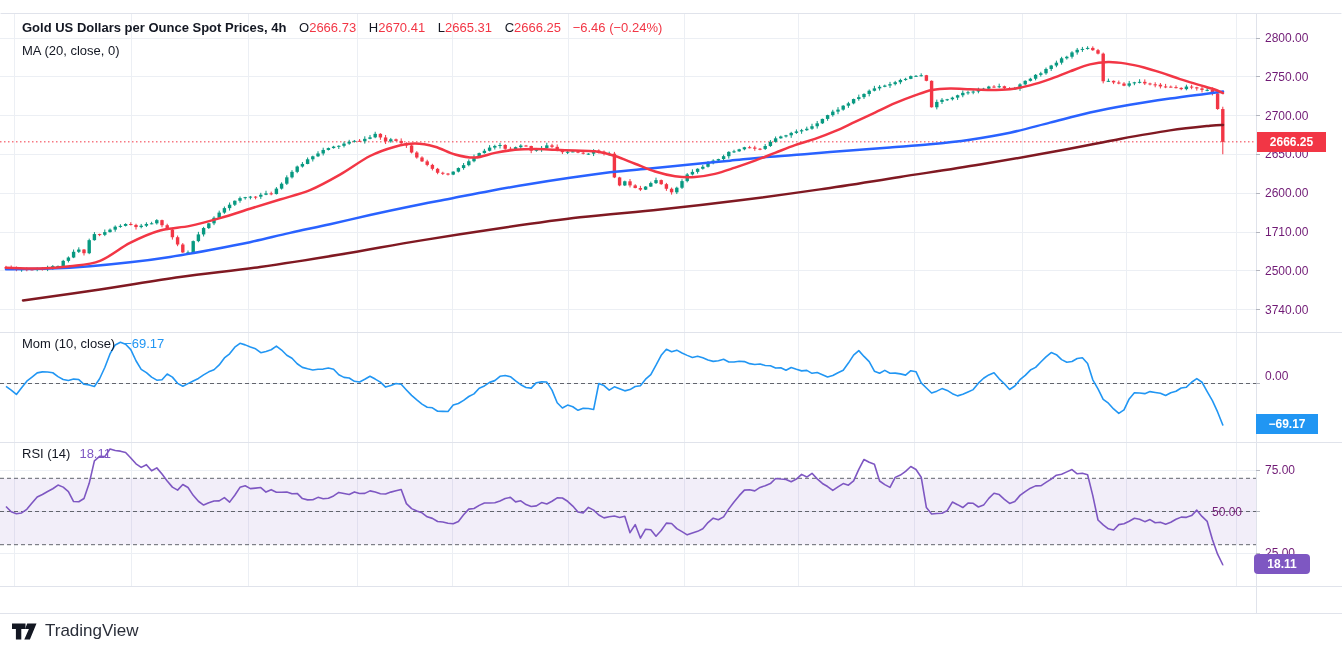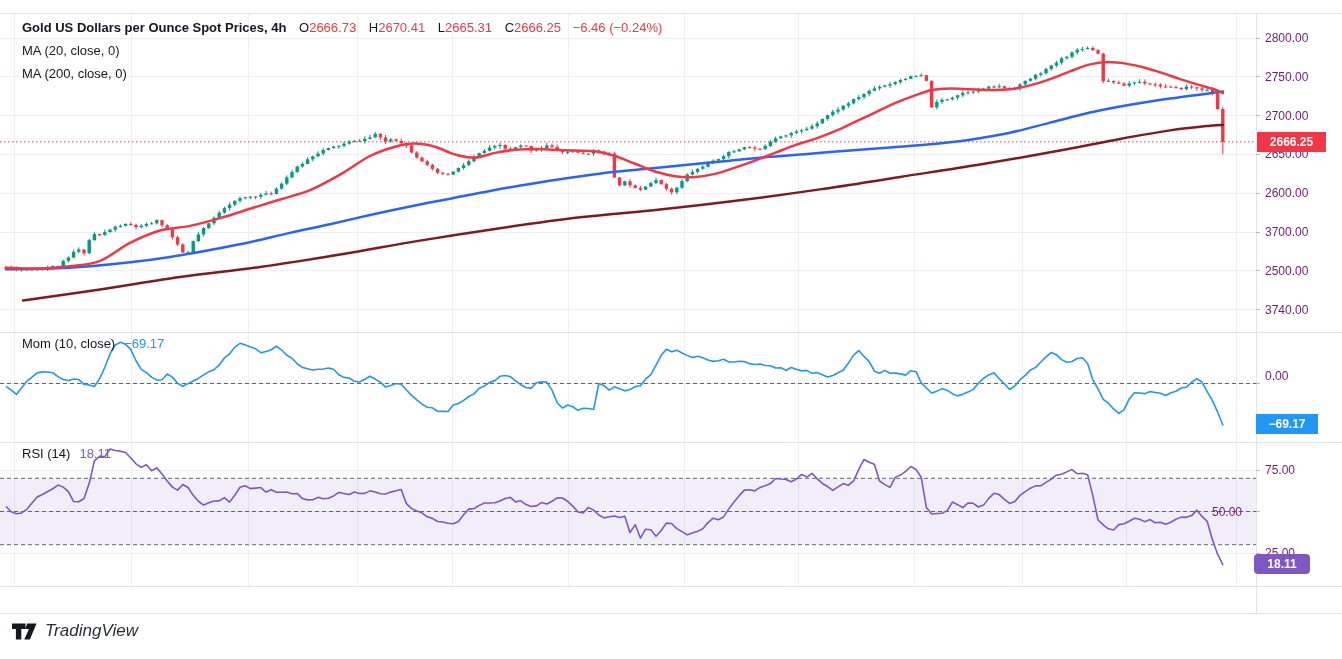--- a/index.html
+++ b/index.html
@@ -16,21 +16,21 @@
   #legend-mom{top:336px;}
   #legend-rsi{top:446px;}
   .mom-val{color:#2196F3;margin-left:9px;}
   .rsi-val{color:#7E57C2;margin-left:9px;}
   .ylab{position:absolute;left:1265px;font-size:12px;color:#701a75;line-height:16px;}
   .badge{position:absolute;color:#fff;font-size:12px;font-weight:700;height:20px;
          display:flex;align-items:center;justify-content:center;}
   #badge-price{left:1257px;top:132px;width:69px;background:#F23645;}
   #badge-mom{left:1256px;top:414px;width:62px;background:#2196F3;}
   #badge-rsi{left:1254px;top:554px;width:56px;background:#7E57C2;border-radius:4px;}
-  #footer{position:absolute;left:12px;top:621px;display:flex;align-items:center;gap:8px;font-style:italic;}
+  #footer{position:absolute;left:12px;top:621px;display:flex;align-items:center;gap:8px;}
   #footer .brand{font-size:17px;color:#2A2E39;}
   .axis-col{position:absolute;left:1256px;top:13px;width:86px;height:600px;}
   .time-row{position:absolute;left:0;top:586px;width:1256px;height:27px;}
 </style>
 </head>
 <body>
 
 <div id="app">
   <svg id="plot" width="1342" height="659">
       <g stroke="#ECEFF4" stroke-width="1" shape-rendering="crispEdges">
@@ -571,38 +571,37 @@
   <div class="legend" id="legend-price">
     <div class="lrow">
       <span class="ttl">Gold US Dollars per Ounce Spot Prices, 4h</span>
       <span class="k">O</span><span class="red">2666.73</span>
       <span class="k">H</span><span class="red">2670.41</span>
       <span class="k">L</span><span class="red">2665.31</span>
       <span class="k">C</span><span class="red">2666.25</span>
       <span class="red chg">−6.46 (−0.24%)</span>
     </div>
     <div class="lrow">MA (20, close, 0)</div>
-    <div class="lrow">MA (200, close, 0)</div>
   </div>
 
   <div class="legend" id="legend-mom">
     <span>Mom (10, close)</span><span class="mom-val">−69.17</span>
   </div>
 
   <div class="legend" id="legend-rsi">
     <span>RSI (14)</span><span class="rsi-val">18.11</span>
   </div>
 
   <div class="axis-col" id="axis-price" style="position: absolute; left: 0px; top: 0px; width: 1342px; height: 659px; pointer-events: none;">
       <span class="ylab" style="left: 1265px; top: 30px; position: absolute;">2800.00</span>
       <span class="ylab" style="left: 1265px; top: 68.815px; position: absolute;">2750.00</span>
       <span class="ylab" style="left: 1265px; top: 107.63px; position: absolute;">2700.00</span>
       <span class="ylab" style="left: 1265px; top: 146.445px; position: absolute;">2650.00</span>
       <span class="ylab" style="left: 1265px; top: 185.26px; position: absolute;">2600.00</span>
-      <span class="ylab" style="left: 1265px; top: 224.075px; position: absolute;">3700.00</span>
+      <span class="ylab" style="left: 1265px; top: 224.075px; position: absolute;">1710.00</span>
       <span class="ylab" style="left: 1265px; top: 262.89px; position: absolute;">2500.00</span>
       <span class="ylab" style="left: 1265px; top: 301.705px; position: absolute;">3740.00</span>
       <span class="ylab" style="left: 1265px; top: 368px; position: absolute;">0.00</span>
       <span class="ylab" style="left: 1265px; top: 462px; position: absolute;">75.00</span>
       <span class="ylab" style="left: 1212px; top: 503.5px; position: absolute;">50.00</span>
       <span class="ylab" style="left: 1265px; top: 545px; position: absolute;">25.00</span>
     </div>
   <div class="time-row" id="axis-time"></div>
 
   <div class="badge" id="badge-price">2666.25</div>

